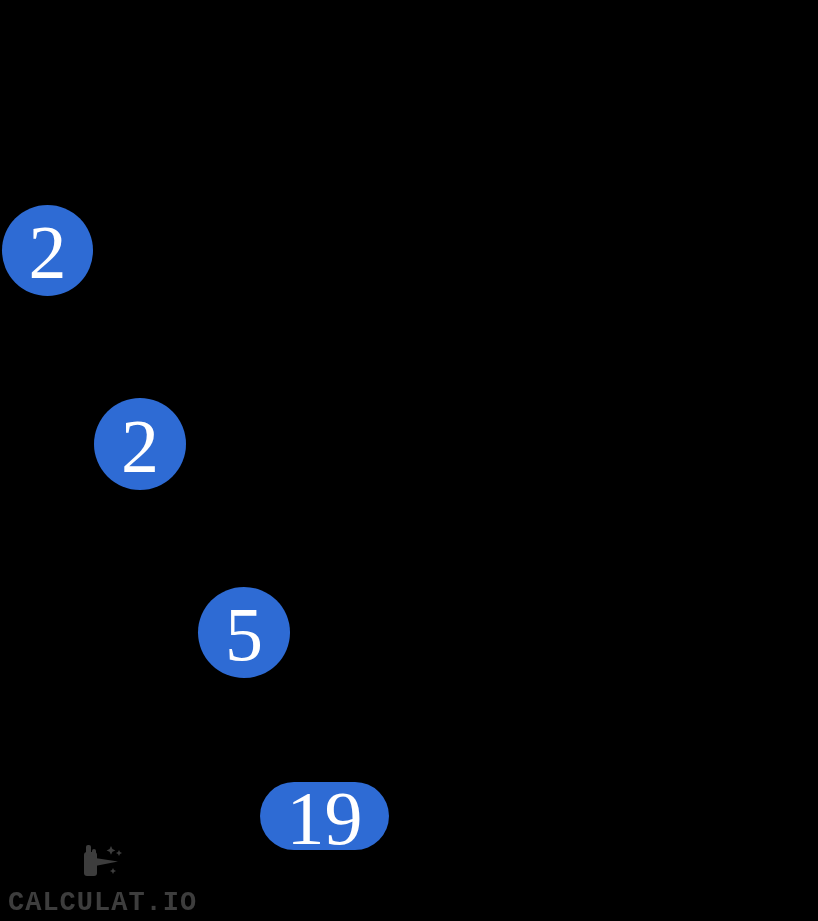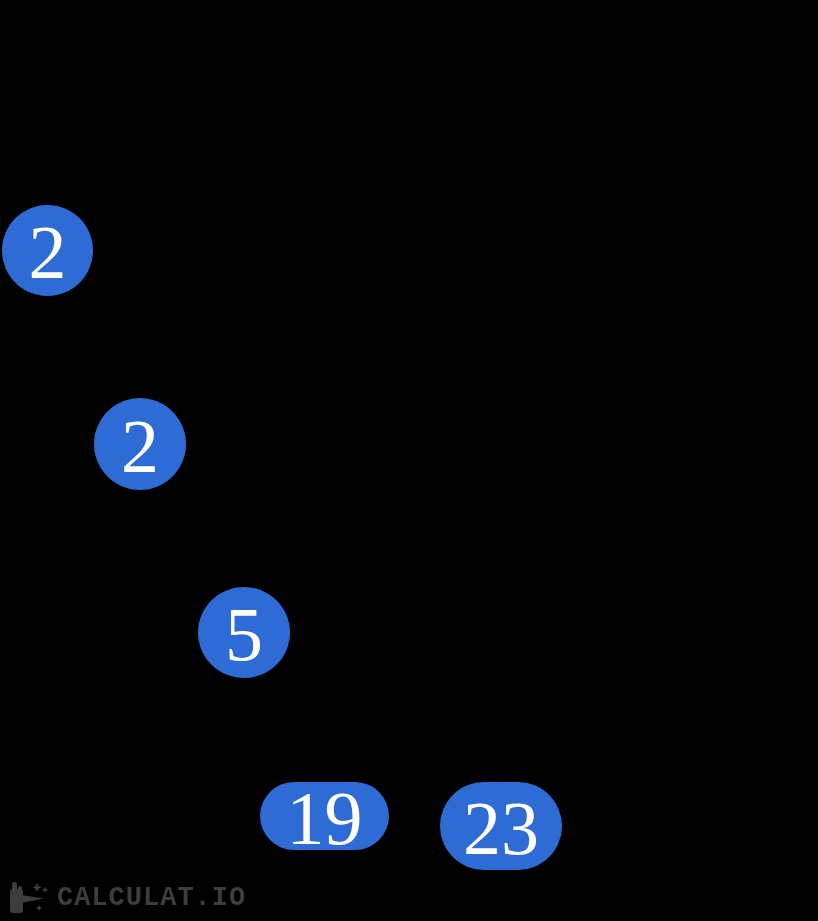--- a/index.html
+++ b/index.html
@@ -30,20 +30,21 @@
   .pill{border-radius:44px;}
   .n1{left:2px;  top:205px; width:91px;  height:91px;}
   .n2{left:94px; top:398px; width:92px;  height:92px;}
   .n3{left:198px;top:587px; width:92px;  height:91px;}
   .n4{left:260px;top:782px; width:129px; height:68px;}
   .n5{left:440px;top:782px; width:122px; height:88px;}
   .watermark{
     position:absolute;left:8px;bottom:3px;
     display:flex;align-items:center;gap:7px;
     color:var(--wm);
+    flex-direction:column;
   }
   .watermark-text{
     font-family:"Liberation Mono", monospace;
     font-weight:bold;
     font-size:27px;
     letter-spacing:1px;
     color:var(--wm);
     transform:scaleY(1.05);
   }
   .logo-icon{display:block;}
@@ -54,21 +55,20 @@
 <div class="stage">
 
   <div class="node circle n1">2</div>
 
   <div class="node circle n2">2</div>
 
   <div class="node circle n3">5</div>
 
   <div class="node pill n4">19</div>
 
-  <div class="node pill n5">23</div>
 
   <div class="watermark">
     <svg class="logo-icon" width="42" height="40" viewBox="0 0 42 40" fill="#3d3d3d" xmlns="http://www.w3.org/2000/svg">
 
       <rect x="2" y="11" width="13" height="24" rx="3"></rect>
 
       <rect x="4" y="4" width="5" height="11" rx="2"></rect>
       <rect x="10" y="8" width="4" height="8" rx="2"></rect>
 
       <path d="M13 17 L36 20.5 L13 25 Z"></path>

